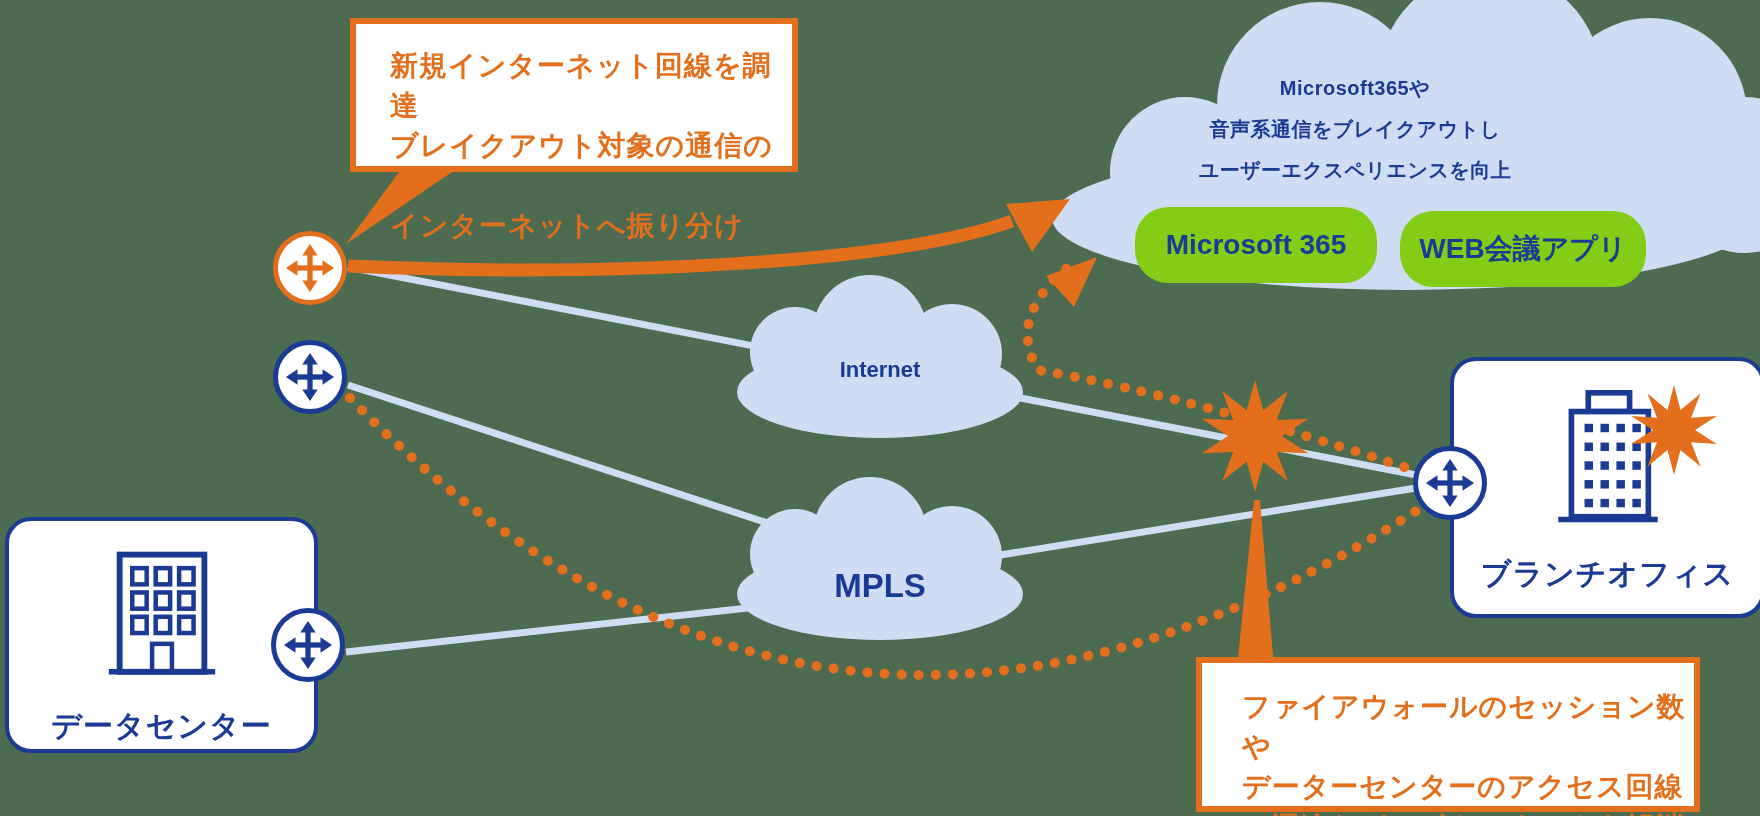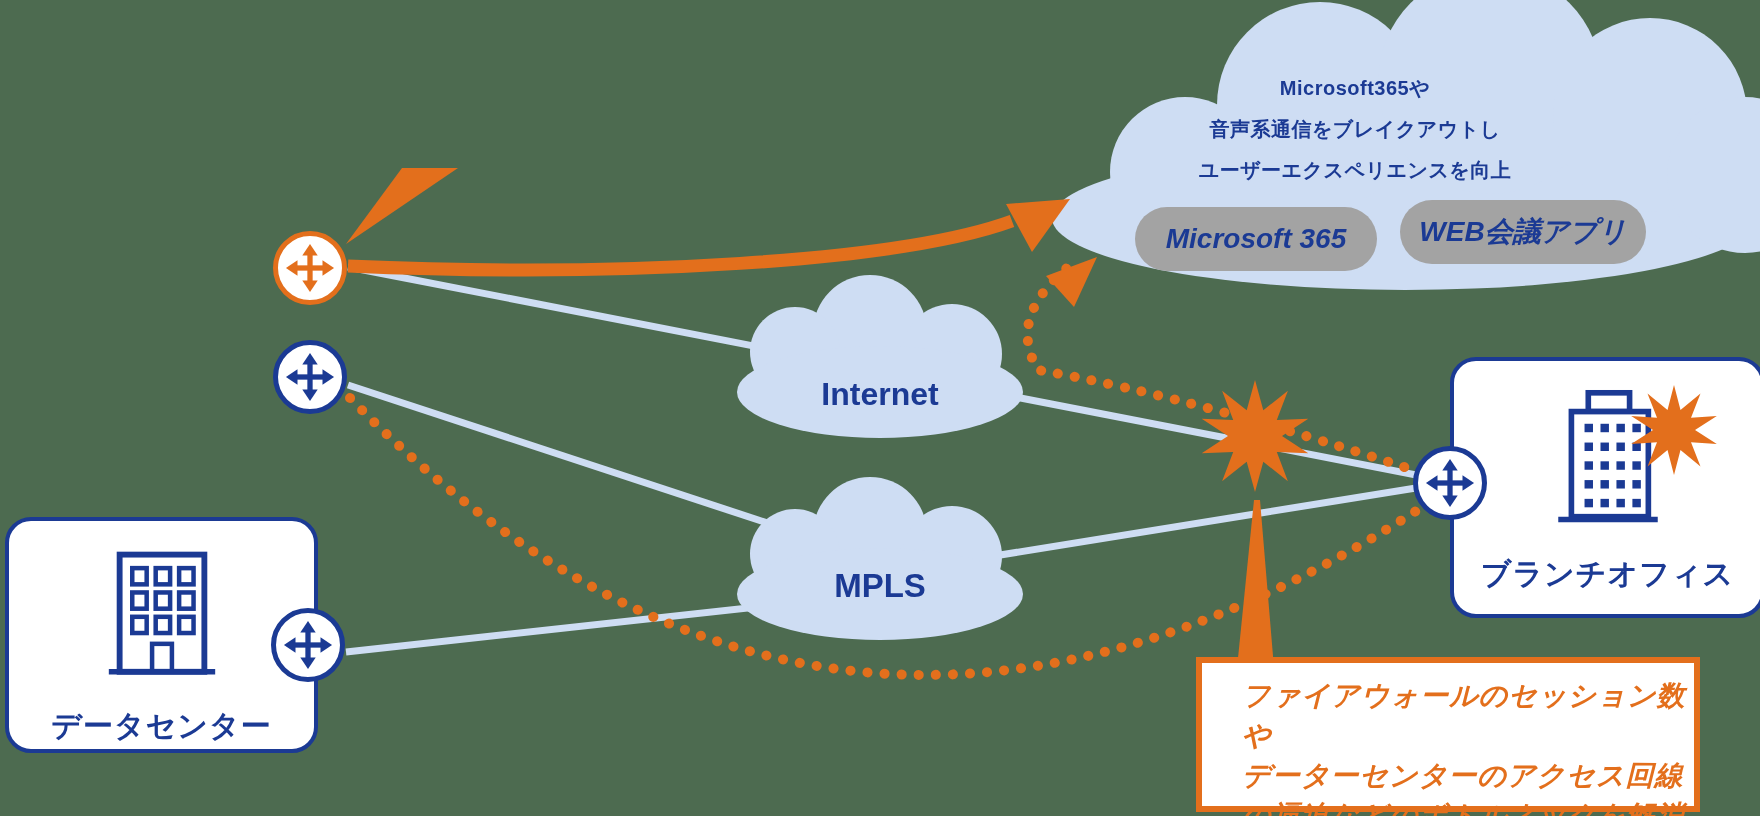--- a/index.html
+++ b/index.html
@@ -27,23 +27,23 @@
 
   .callout{position:absolute;background:#fff;border:6px solid var(--orange);
            color:var(--orange);z-index:4;box-sizing:border-box;}
   .callout .co-line{font-size:28px;line-height:40px;letter-spacing:1px;}
 
   .cloud-label{position:absolute;text-align:center;color:var(--navy);z-index:1;}
 
   .bigcloud-text{position:absolute;left:1055px;top:68px;width:600px;z-index:1;
                  text-align:center;color:var(--navy);font-size:20px;line-height:41px;
                  letter-spacing:0.5px;}
-  .pill{position:absolute;background:#a3a3a3;border-radius:33px;z-index:1;
+  .pill{position:absolute;background:#84cc16;border-radius:33px;z-index:1;
         color:var(--navy);font-size:28px;display:flex;align-items:center;
-        justify-content:center;height:64px;font-style:italic;}
+        justify-content:center;height:76px;}
   .burst-overlay{position:absolute;z-index:5;}
 </style>
 </head>
 <body>
 
 <div class="canvas">
 
   <svg class="layer" width="1760" height="816" viewBox="0 0 1760 816">
 
     <line class="lline" x1="348" y1="267" x2="1447" y2="481"></line>
@@ -80,30 +80,30 @@
 
     <path class="osolid" d="M 348 266 C 620 278 900 262 1012 221"></path>
     <polygon points="1070,199 1032,252 1006,204" fill="var(--orange)"></polygon>
 
     <polygon points="402,168 458,168 346,244" fill="var(--orange)"></polygon>
     <polygon points="1237,668 1274,668 1260,500 1254,500" fill="var(--orange)"></polygon>
 
     <polygon fill="var(--orange)" points="1255.0,380.0 1263.3,410.3 1287.9,390.7 1276.8,420.1 1308.3,418.7 1282.0,436.0 1308.3,453.3 1276.8,451.9 1287.9,481.3 1263.3,461.7 1255.0,492.0 1246.7,461.7 1222.1,481.3 1233.2,451.9 1201.7,453.3 1228.0,436.0 1201.7,418.7 1233.2,420.1 1222.1,390.7 1246.7,410.3"></polygon>
   </svg>
 
-  <div class="cloud-label" style="left:780px;top:376px;width:200px;font-size:32px;">Internet</div>
+  <div class="cloud-label" style="left:780px;top:357px;width:200px;font-size:22px;">Internet</div>
   <div class="cloud-label" style="left:780px;top:567px;width:200px;font-size:33px;">MPLS</div>
 
   <div class="bigcloud-text">
     <div>Microsoft365や</div>
     <div>音声系通信をブレイクアウトし</div>
     <div>ユーザーエクスペリエンスを向上</div>
   </div>
   <div class="pill" style="left:1135px;top:207px;width:242px;">Microsoft 365</div>
-  <div class="pill" style="left:1400px;top:200px;width:246px;">WEB会議アプリ</div>
+  <div class="pill" style="left:1400px;top:211px;width:246px;">WEB会議アプリ</div>
 
 
   <div class="site-box" style="left:5px;top:517px;width:305px;height:228px;">
     <svg class="site-icon" style="top:30px;" width="112" height="128" viewBox="0 0 124 142">
       <g fill="none" stroke="var(--navy)">
         <rect x="15" y="4" width="94" height="130" stroke-width="6.5" fill="#fff"></rect>
         <g stroke-width="5">
           <rect x="29" y="19" width="16" height="18"></rect>
             <rect x="55" y="19" width="16" height="18"></rect>
             <rect x="81" y="19" width="16" height="18"></rect>
@@ -192,20 +192,25 @@
     <svg width="52" height="52" viewBox="-27 -27 54 54">
       <line x1="0" y1="-15" x2="0" y2="15"></line>
         <line x1="-15" y1="0" x2="15" y2="0"></line>
       <polygon points="0,-25 -8,-13 8,-13"></polygon>
         <polygon points="0,25 -8,13 8,13"></polygon>
       <polygon points="-25,0 -13,-8 -13,8"></polygon>
         <polygon points="25,0 13,-8 13,8"></polygon>
     </svg>
   </div>
 
-
-  <div class="callout" style="left:1196px;top:657px;width:504px;height:155px;padding:13px 0 0 40px;font-style:italic;">
+  <div class="callout" style="left:350px;top:18px;width:448px;height:154px;padding:22px 0 0 34px;">
+    <div class="co-line">新規インターネット回線を調達</div>
+    <div class="co-line">ブレイクアウト対象の通信のみ</div>
+    <div class="co-line">インターネットへ振り分け</div>
+  </div>
+
+  <div class="callout" style="left:1196px;top:657px;width:504px;height:155px;padding:24px 0 0 40px;">
     <div class="co-line">ファイアウォールのセッション数や</div>
     <div class="co-line">データーセンターのアクセス回線</div>
     <div class="co-line">の逼迫などのボトルネックを解消</div>
   </div>
 
 </div>
 
 </body></html>

